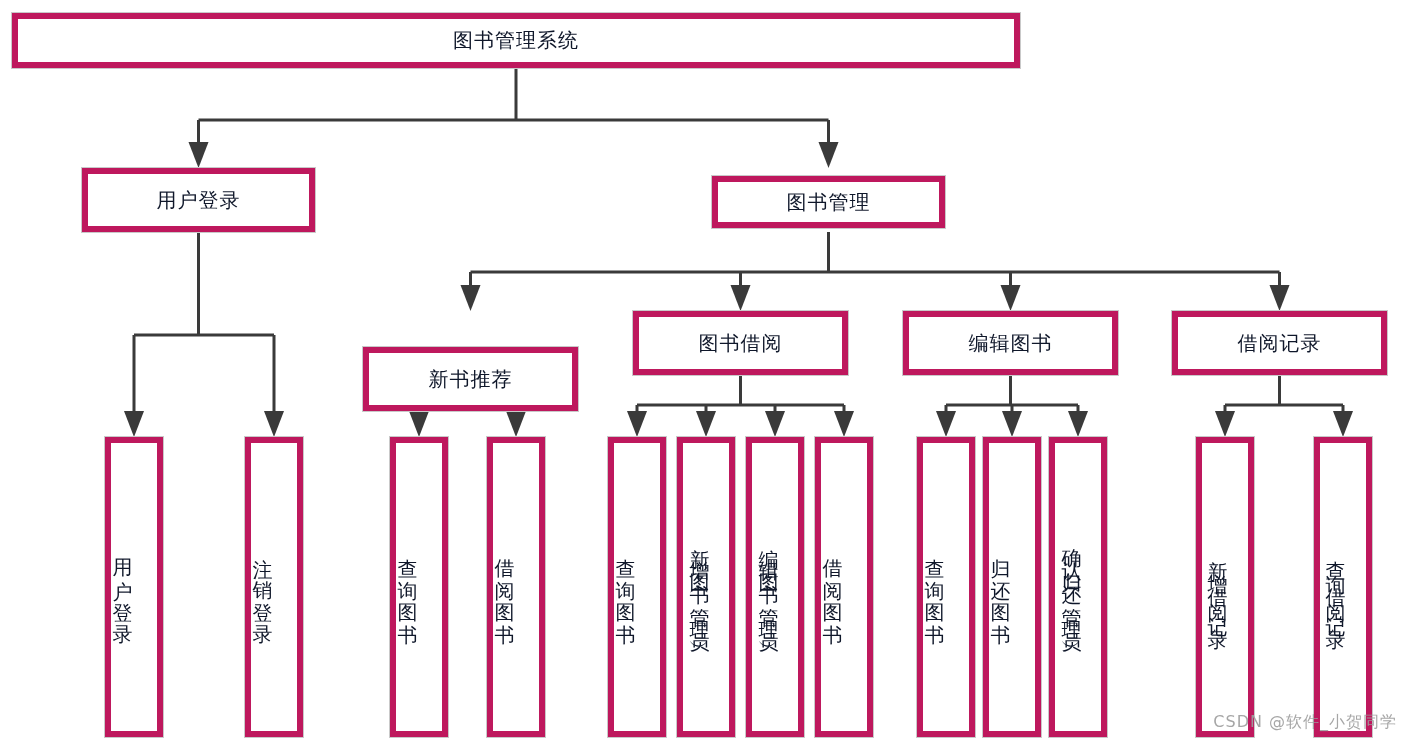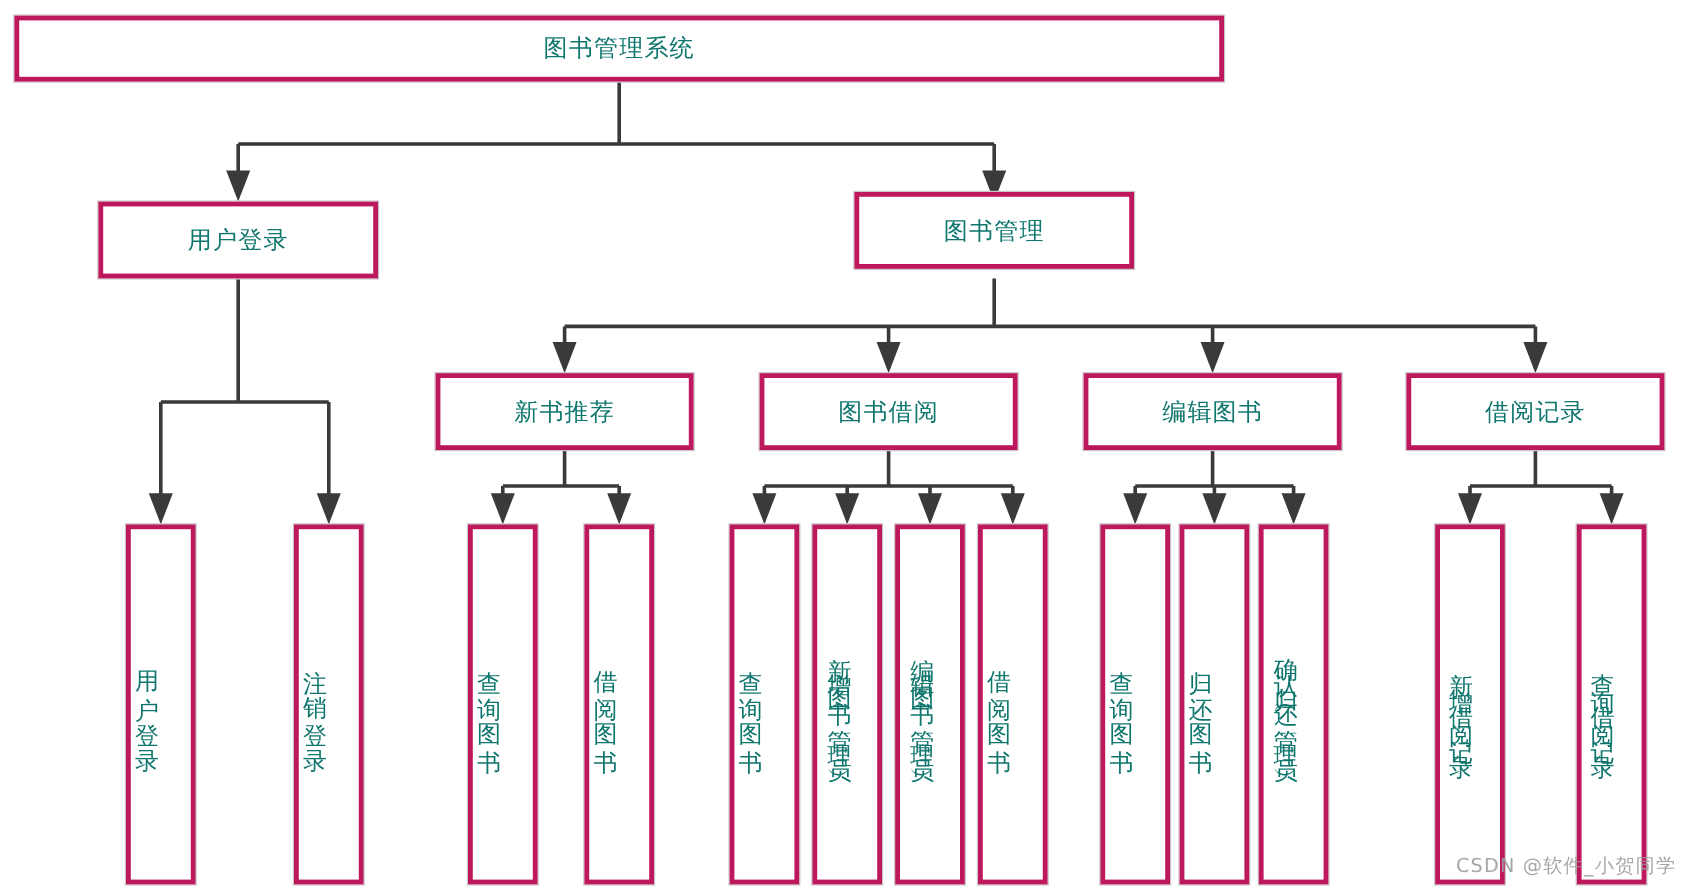--- a/index.html
+++ b/index.html
@@ -8,42 +8,42 @@
     width:1405px;height:747px;
     background:#ffffff;
     font-family:"DejaVu Sans","Liberation Sans",sans-serif;
     overflow:hidden;
   }
   svg.connectors{position:absolute;left:0;top:0;z-index:1;}
   .node{
     position:absolute;
     box-sizing:border-box;
     background:#ffffff;
-    border:4px solid #be185d;
+    border:6px solid #be185d;
     display:flex;align-items:center;justify-content:center;
-    color:#0f766e;
+    color:#0f172a;
     z-index:2;
     box-shadow:0 0 0 1px #c9c9c9;
   }
   .hnode{font-size:20px;letter-spacing:1px;}
   .vnode{
     writing-mode:vertical-rl;
     text-orientation:mixed;
     font-size:20px;
     line-height:1;
   }
   .ls4{letter-spacing:22px;padding-block-start:22px;}
   .ls6{letter-spacing:14px;padding-block-start:14px;}
   .ls8{letter-spacing:12px;padding-block-start:12px;}
   
   .n-root{left:12px;top:13px;width:1008px;height:55px;}
   .n-l2a{left:82px;top:168px;width:233px;height:64px;}
-  .n-l2b{left:712px;top:160px;width:233px;height:64px;}
+  .n-l2b{left:712px;top:176px;width:233px;height:52px;}
   .n-l3{top:311px;width:215px;height:64px;}
-  .n-l3a{left:363px;} .n-l3b{left:633px;} .n-l3c{left:903px;} .n-l3d{left:1172px;text-align:center;}
+  .n-l3a{left:363px;margin-top:36px;} .n-l3b{left:633px;} .n-l3c{left:903px;} .n-l3d{left:1172px;text-align:center;}
   .leaf{top:437px;width:58px;height:300px;}
   .lf0{left:105px;} .lf1{left:245px;} .lf2{left:390px;} .lf3{left:487px;}
   .lf4{left:608px;} .lf5{left:677px;} .lf6{left:746px;} .lf7{left:815px;}
   .lf8{left:917px;} .lf9{left:983px;} .lf10{left:1049px;} .lf11{left:1196px;}
   .lf12{left:1314px;}
   .watermark{
     position:absolute;
     right:8px;top:712px;
     font-size:16px;
     color:rgba(158,158,158,0.92);

